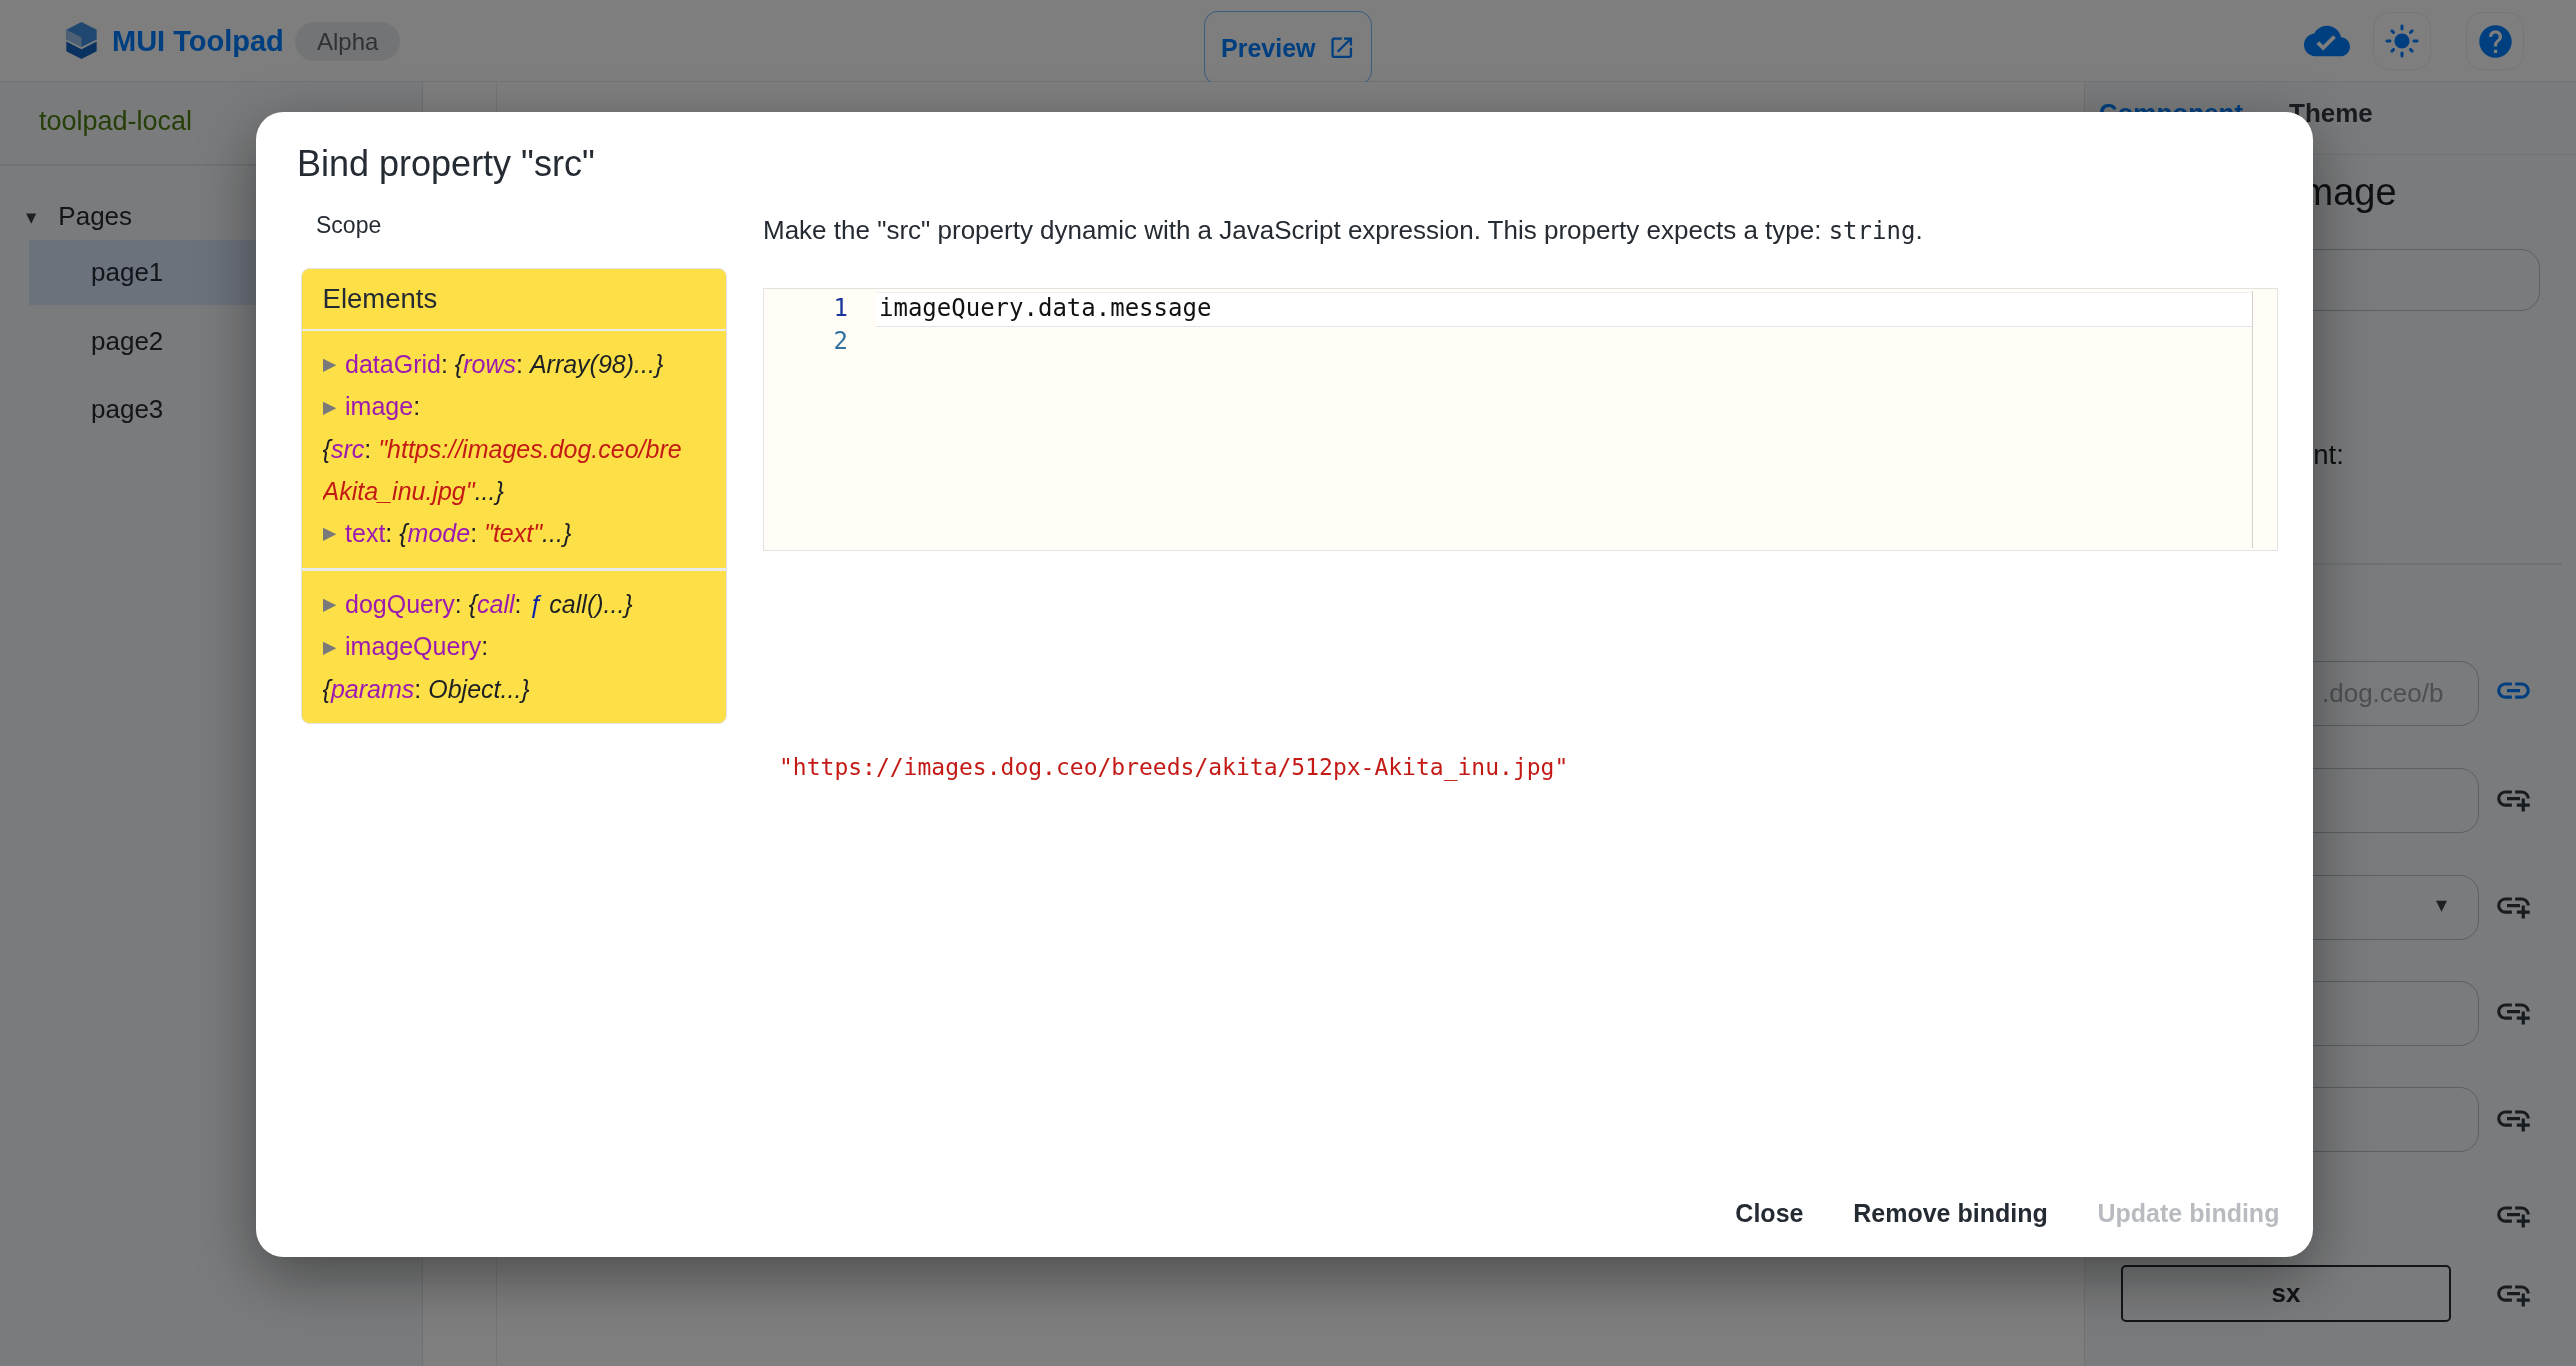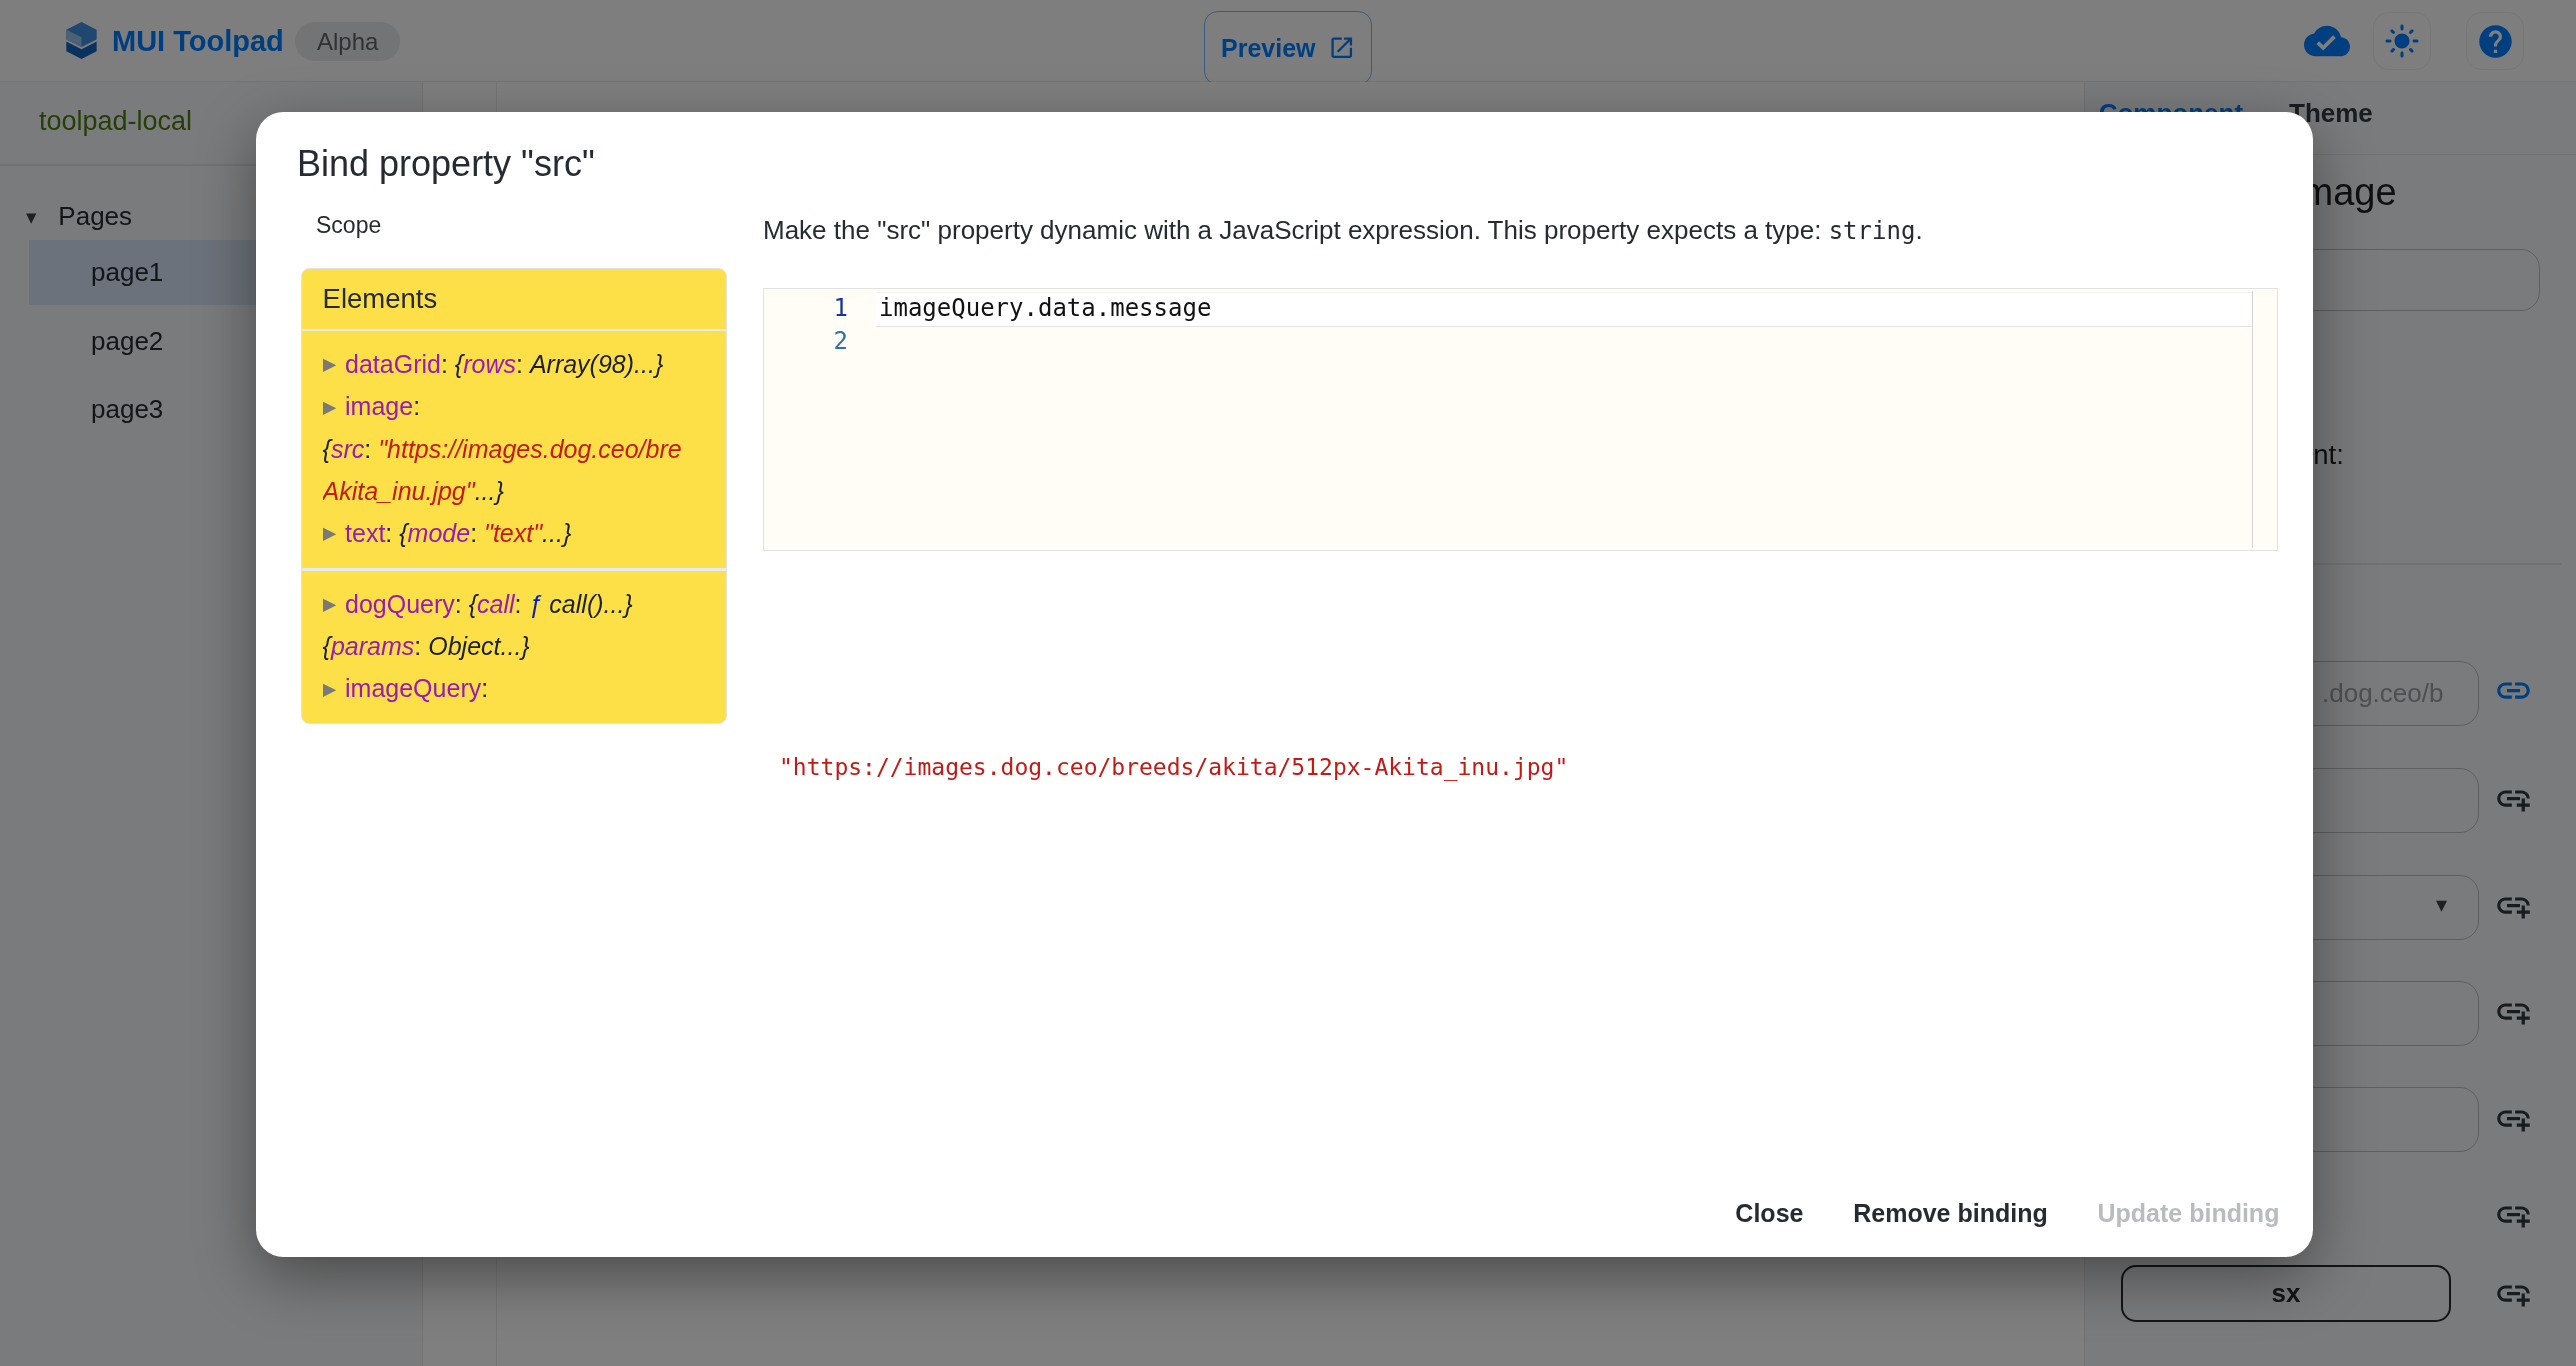--- a/index.html
+++ b/index.html
@@ -43,21 +43,21 @@
   .rp-name-input{position:absolute;left:141px;top:167px;width:314px;height:62px;box-sizing:border-box;
                  border:1.7px solid #b9bfc6;border-radius:19px;background:transparent;}
   .rp-frag-label{position:absolute;left:213px;top:357px;font-size:27.5px;color:#1c2025;}
   .rp-divider{position:absolute;left:19px;right:13.7px;top:481px;height:1.7px;background:#e3e5e8;}
   .rp-input{position:absolute;left:33px;width:361px;height:65px;box-sizing:border-box;
             border:1.7px solid #b9bfc6;border-radius:19px;background:transparent;}
   .rp-input .val-frag{position:absolute;left:203px;top:15.5px;font-size:26px;color:#9aa0a6;white-space:nowrap;}
   .rp-input .sel-caret{position:absolute;right:31px;top:15.5px;font-size:22px;color:#3c4248;}
   .rp-linkbtn{position:absolute;left:409px;width:39px;height:39px;border:none;background:transparent;padding:0;}
   .sx-btn{position:absolute;left:36px;top:1183px;width:330px;height:57px;box-sizing:border-box;background:transparent;
-          border:2.6px solid #252b33;border-radius:15px;font-family:inherit;font-size:26px;font-weight:700;color:#252b33;}
+          border:2.6px solid #252b33;border-radius:5px;font-family:inherit;font-size:26px;font-weight:700;color:#252b33;}
 
   
   .backdrop{position:absolute;inset:0;background:rgba(0,0,0,0.5);z-index:5;}
 
   
   .modal{position:absolute;left:256px;top:112px;width:2057px;height:1145px;background:#fff;border-radius:27.5px;
          box-shadow:0 19px 60px rgba(0,0,0,.4);z-index:10;}
   .modal-title{position:absolute;left:41px;top:31px;font-size:36px;font-weight:500;color:#252b33;}
   .scope-label{position:absolute;left:60px;top:100px;font-size:23px;color:#252b33;}
   .scope-box{position:absolute;left:45px;top:156px;width:426px;box-sizing:border-box;
@@ -240,22 +240,22 @@
       <div class="scope-line"><span class="seg-arrow">▶</span><span class="seg-name">dataGrid</span><span class="seg-punct">: </span><span class="seg-plain">{</span><span class="seg-key">rows</span><span class="seg-punct">: </span><span class="seg-plain">Array(98)...}</span></div>
       <div class="scope-line"><span class="seg-arrow">▶</span><span class="seg-name">image</span><span class="seg-punct">:</span></div>
       <div class="scope-line"><span class="seg-plain">{</span><span class="seg-key">src</span><span class="seg-punct">: </span><span class="seg-str">"https://images.dog.ceo/bre</span></div>
       <div class="scope-line"><span class="seg-str">Akita_inu.jpg"</span><span class="seg-plain">...}</span></div>
       <div class="scope-line"><span class="seg-arrow">▶</span><span class="seg-name">text</span><span class="seg-punct">: </span><span class="seg-plain">{</span><span class="seg-key">mode</span><span class="seg-punct">: </span><span class="seg-str">"text"</span><span class="seg-plain">...}</span></div>
     </div>
     <div class="scope-sep"></div>
     <div class="scope-sep"></div>
     <div class="scope-items">
       <div class="scope-line"><span class="seg-arrow">▶</span><span class="seg-name">dogQuery</span><span class="seg-punct">: </span><span class="seg-plain">{</span><span class="seg-key">call</span><span class="seg-punct">: </span><span class="seg-fn">ƒ</span><span class="seg-plain"> call()...}</span></div>
+      <div class="scope-line"><span class="seg-arrow">▶</span><span class="seg-name">imageQuery</span><span class="seg-punct">:</span></div>
       <div class="scope-line"><span class="seg-plain">{</span><span class="seg-key">params</span><span class="seg-punct">: </span><span class="seg-plain">Object...}</span></div>
-      <div class="scope-line"><span class="seg-arrow">▶</span><span class="seg-name">imageQuery</span><span class="seg-punct">:</span></div>
     </div>
   </div>
 
   <div class="bind-desc"><span class="seg-text">Make the "src" property dynamic with a JavaScript expression. This property expects a type: </span><span class="seg-mono">string</span><span class="seg-text">.</span></div>
 
   <div class="editor">
     <div class="ed-activeline"></div>
     <div class="ed-num ed-num1">1</div>
     <div class="ed-num ed-num2">2</div>
     <div class="ed-code">imageQuery.data.message</div>

